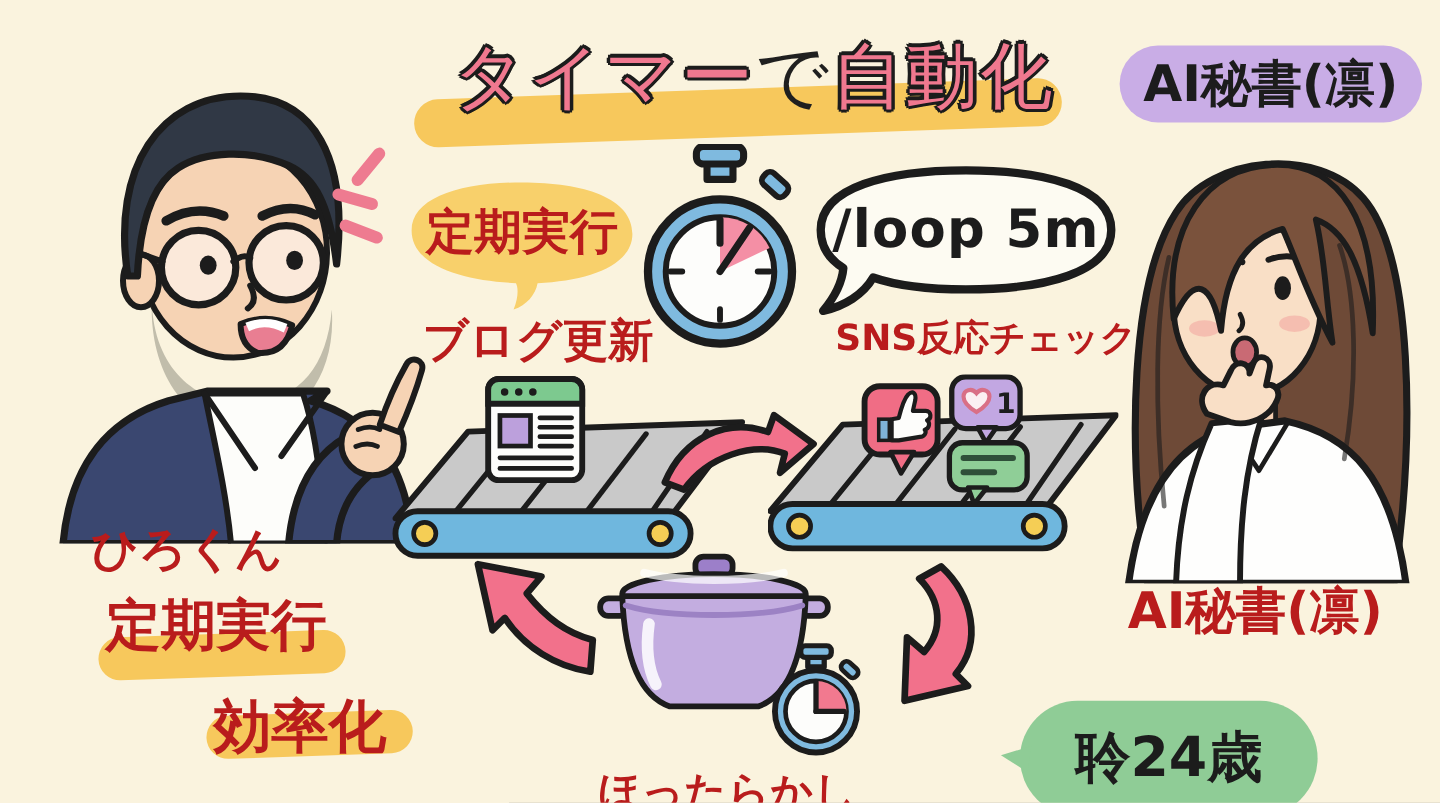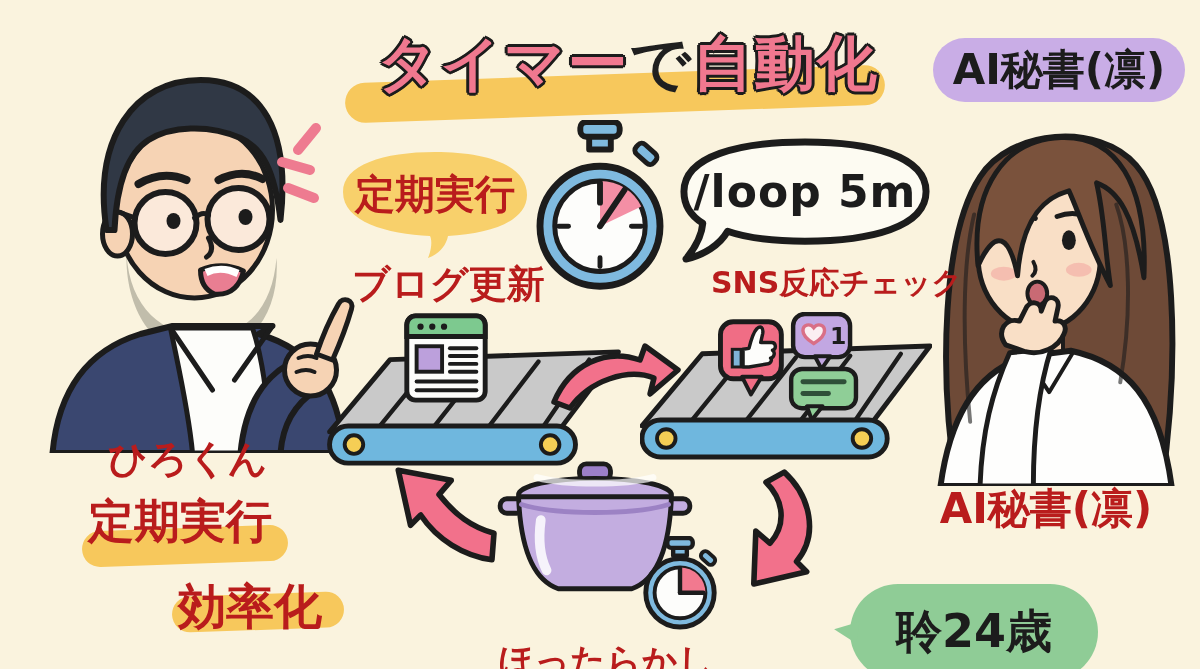--- a/index.html
+++ b/index.html
@@ -5,21 +5,21 @@
   * { margin:0; padding:0; box-sizing:border-box; }
   body { background:#888; font-family:"DejaVu Sans", sans-serif; }
   #scene {
     position:relative; width:1200px; height:669px;
     background:#FAF3DE; overflow:hidden;
     font-family:"DejaVu Sans", sans-serif; color:#1c1c1c;
   }
   .abs { position:absolute; }
   .jp  { font-weight:800; color:#b91c1c; line-height:1.1; }
   .title-wrap { left:362px; top:24px; width:532px; text-align:center;
-    font-size:60px; font-weight:700; letter-spacing:2px; z-index:3; }
+    font-size:60px; font-weight:400; letter-spacing:2px; z-index:3; }
   .title-pink { color:#F0788F;
     text-shadow: 3px 0 #1c1c1c,-3px 0 #1c1c1c,0 3px #1c1c1c,0 -3px #1c1c1c,
                  2px 2px #1c1c1c,-2px -2px #1c1c1c,-2px 2px #1c1c1c,2px -2px #1c1c1c; }
   .title-black { color:#1f1f1f; }
   .swoosh { background:#F7C85C; border-radius:22px; transform:rotate(-2deg); z-index:1; }
   .pill { background:#C9ADE6; border-radius:36px; display:flex; align-items:center;
     justify-content:center; font-size:42px; font-weight:800; z-index:3; }
   .bubble-text { position:absolute; width:100%; text-align:center; font-weight:800; }
   .green-bubble { background:#8FCC96; border-radius:48px; display:flex; align-items:center;
     justify-content:center; font-size:46px; font-weight:800; z-index:3; }
@@ -135,21 +135,21 @@
       <line x1="52" y1="84" x2="104" y2="20"></line>
       <line x1="108" y1="84" x2="160" y2="18"></line>
       <line x1="164" y1="84" x2="216" y2="16"></line>
       <line x1="220" y1="84" x2="268" y2="14"></line>
     </g>
     <rect x="2" y="82" width="252" height="38" rx="19" fill="#6FB7DE" stroke="#1c1c1c" stroke-width="5"></rect>
     <circle cx="27" cy="101" r="9.5" fill="#F5CE55" stroke="#1c1c1c" stroke-width="4"></circle>
     <circle cx="228" cy="101" r="9.5" fill="#F5CE55" stroke="#1c1c1c" stroke-width="4"></circle>
   </svg>
 
-  <div class="abs jp" style="left:711px; top:266px; font-size:30px; z-index:3;">SNS反応チェック</div>
+  <div class="abs jp" style="left:696px; top:266px; font-size:30px; z-index:3;">SNS反応チェック</div>
 
   <svg class="abs" style="left:716px; top:312px; z-index:4;" width="168" height="108" viewBox="0 0 170 110">
     <g>
       <rect x="4" y="10" width="62" height="58" rx="13" fill="#F06D85" stroke="#1c1c1c" stroke-width="5"></rect>
       <polygon points="26,66 46,66 35,84" fill="#F06D85" stroke="#1c1c1c" stroke-width="4" stroke-linejoin="round"></polygon>
       <rect x="16" y="38" width="9" height="18" fill="#7FB3D8" stroke="#1c1c1c" stroke-width="3"></rect>
       <path d="M27,56 L27,38 L33,37 C35,29 37,21 41,17 C45,13.5 48,16 47,22 L45,31 L56,31 C61,31 61,38 57,39 C60,41 59,46 55,47 C57,49 55,53 51,53 L33,56 Z" fill="#FDFDFB" stroke="#1c1c1c" stroke-width="3.5" stroke-linejoin="round"></path>
     </g>
     <g>
       <rect x="78" y="2" width="58" height="44" rx="12" fill="#C2A7E2" stroke="#1c1c1c" stroke-width="4.5"></rect>
@@ -211,21 +211,21 @@
       <circle cx="45" cy="58" r="35" fill="#7FBADF" stroke="#1c1c1c" stroke-width="5"></circle>
       <circle cx="45" cy="58" r="26" fill="#FDFDFB" stroke="#1c1c1c" stroke-width="4"></circle>
       <path d="M45,58 L45,32 A26,26 0 0 1 71,58 Z" fill="#F2798F"></path>
       <line x1="45" y1="58" x2="45" y2="33" stroke="#1c1c1c" stroke-width="4.5"></line>
       <line x1="45" y1="58" x2="69" y2="58" stroke="#1c1c1c" stroke-width="4.5"></line>
     </g>
   </svg>
 
   <div class="abs jp" style="left:494px; top:610px; width:224px; text-align:center; font-size:35px; z-index:3;margin-top:32px;">ほったらかし</div>
 
-  <div class="abs jp" style="left:108px; top:438px; font-size:39px; z-index:3;font-family:Liberation Serif, serif;">ひろくん</div>
+  <div class="abs jp" style="left:76px; top:438px; font-size:39px; z-index:3;font-family:Liberation Serif, serif;">ひろくん</div>
 
   <div class="abs swoosh" style="left:82px; top:528px; width:206px; height:36px;"></div>
   <div class="abs jp" style="left:88px; top:496px; font-size:46px; z-index:3;">定期実行</div>
 
   <div class="abs swoosh" style="left:172px; top:594px; width:172px; height:36px;"></div>
   <div class="abs jp" style="left:178px; top:580px; font-size:48px; z-index:3;">効率化</div>
 
   <svg class="abs" style="left:922px; top:96px; z-index:2;" width="278" height="390" viewBox="0 0 280 395">
     <g stroke-linecap="round" stroke-linejoin="round">
       <path d="M34,395 C16,280 20,140 58,82 C88,34 178,26 216,70 C258,118 260,270 242,395 Z" fill="#6E4A37" stroke="#1c1c1c" stroke-width="6"></path>

